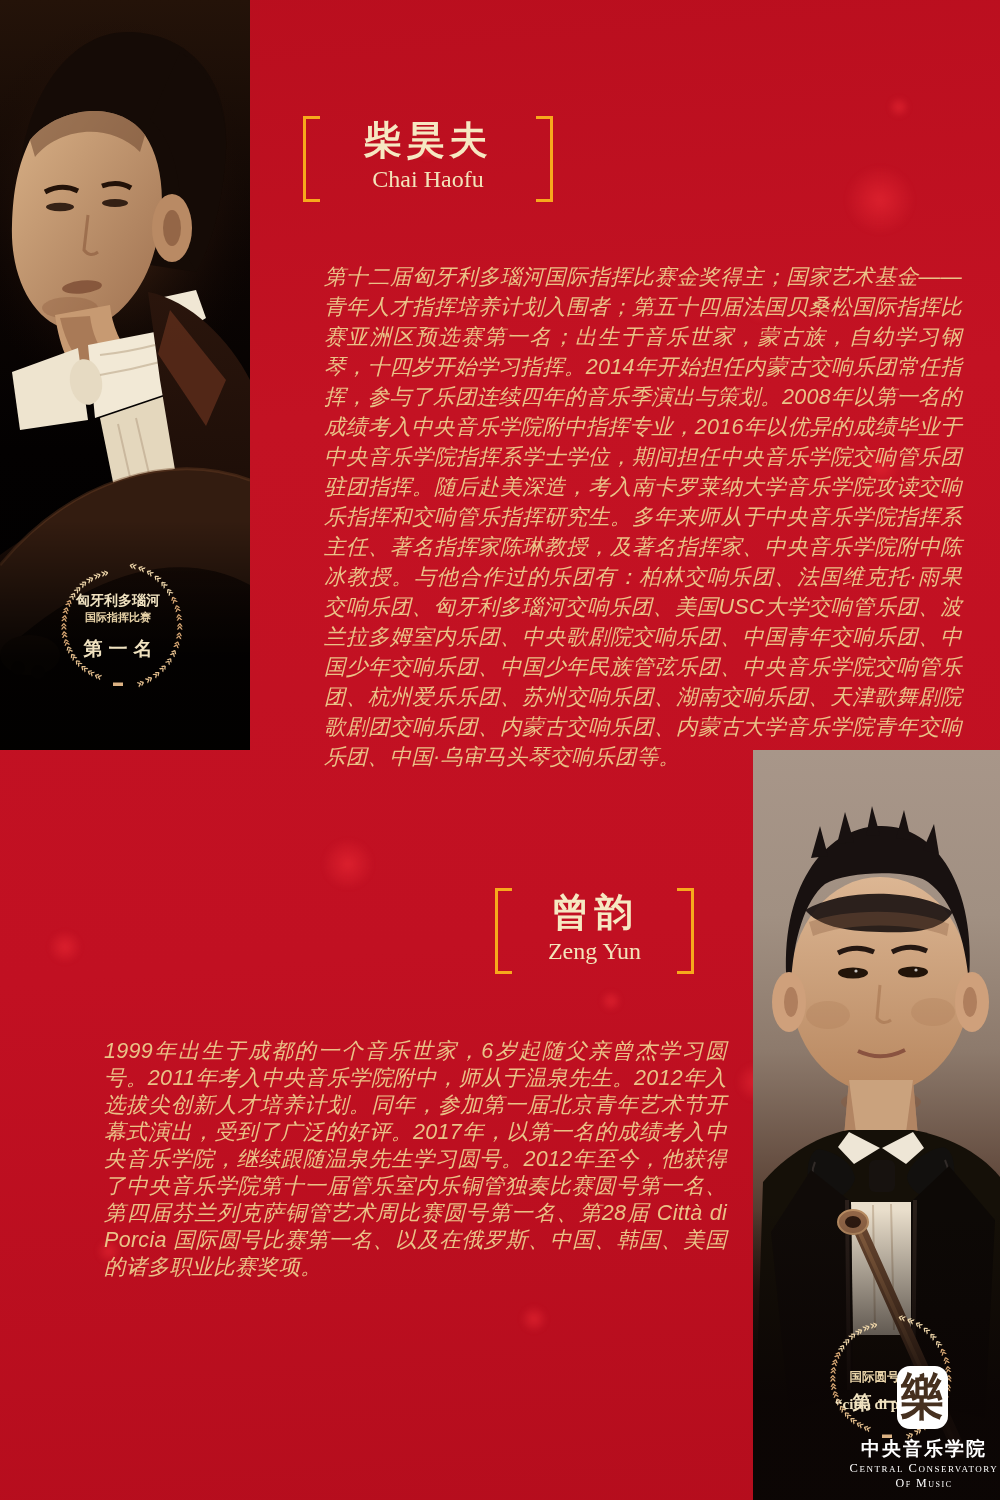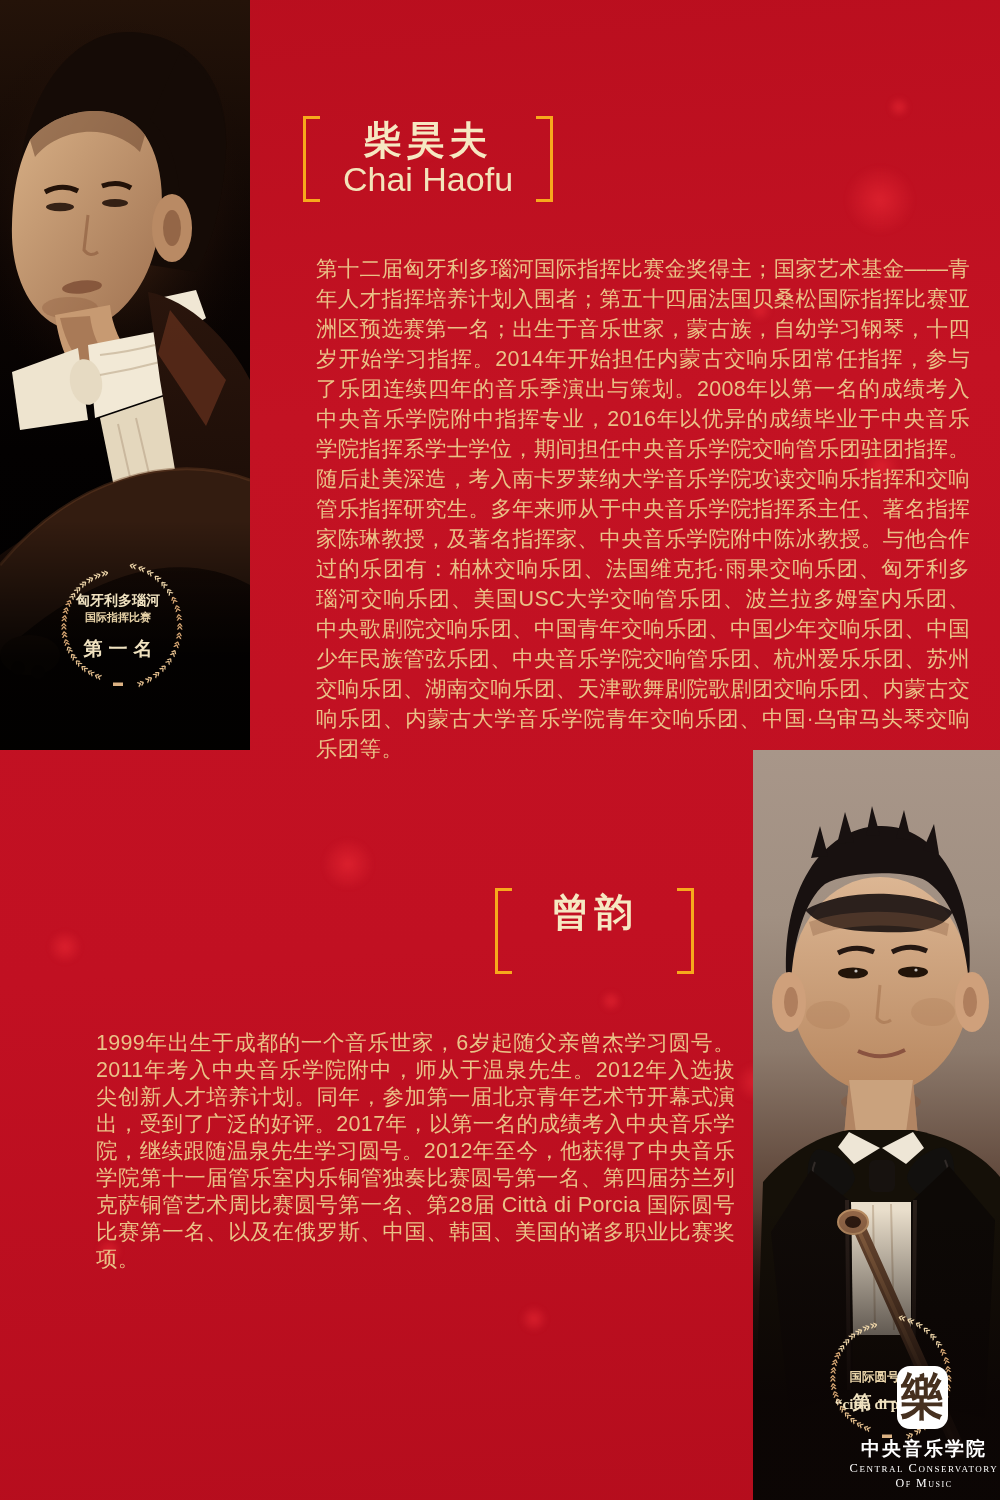--- a/index.html
+++ b/index.html
@@ -18,25 +18,25 @@
   .photo svg{display:block;}
   
   .title-block{position:absolute;text-align:center;color:#f6e8c2;}
   .title-chai{left:303px;top:116px;width:250px;height:86px;}
   .title-zeng{left:495px;top:888px;width:199px;height:86px;}
   .brk{position:absolute;top:0;bottom:0;width:14px;}
   .brk-l{left:0;border:3px solid #f7a91c;border-right:none;}
   .brk-r{right:0;border:3px solid #f7a91c;border-left:none;}
   .name-zh{font-family:"Liberation Serif",serif;font-weight:700;font-size:38px;
     line-height:44px;letter-spacing:5px;margin-top:2px;}
-  .name-en{font-family:Liberation Sans, sans-serif;font-size:34px;line-height:34px;color:#f3e4ba;}
+  .name-en{font-family:Liberation Serif, serif;font-size:24px;line-height:34px;color:#f3e4ba;}
   
   .bio{position:absolute;color:#eac287;font-size:21.5px;text-align:justify;
     text-justify:inter-ideograph;letter-spacing:.3px;}
-  .bio p{margin:8px;}
+  .bio p{margin:16px;font-style:italic;}
   .bio-chai{left:308px;top:246px;width:670px;line-height:30px;}
   .bio-zeng{left:88px;top:1022px;width:655px;line-height:27px;}
   
   .badge{position:absolute;width:150px;height:150px;}
   .badge-chai{left:43px;top:556px;}
   .badge-zeng{left:812px;top:1308px;z-index:4;}
   .wreath-svg{position:absolute;left:0;top:0;}
   .leaf{font:700 13px "DejaVu Sans",sans-serif;text-anchor:middle;}
   .l1{fill:#ecd4a8}.l2{fill:#d9a874}.l3{fill:#e2bd8c}
   .bt{position:absolute;left:0;right:0;text-align:center;
@@ -194,20 +194,21 @@
   </div>
 
   <div class="bio bio-chai">
     <p>第十二届匈牙利多瑙河国际指挥比赛金奖得主；国家艺术基金——青年人才指挥培养计划入围者；第五十四届法国贝桑松国际指挥比赛亚洲区预选赛第一名；出生于音乐世家，蒙古族，自幼学习钢琴，十四岁开始学习指挥。2014年开始担任内蒙古交响乐团常任指挥，参与了乐团连续四年的音乐季演出与策划。2008年以第一名的成绩考入中央音乐学院附中指挥专业，2016年以优异的成绩毕业于中央音乐学院指挥系学士学位，期间担任中央音乐学院交响管乐团驻团指挥。随后赴美深造，考入南卡罗莱纳大学音乐学院攻读交响乐指挥和交响管乐指挥研究生。多年来师从于中央音乐学院指挥系主任、著名指挥家陈琳教授，及著名指挥家、中央音乐学院附中陈冰教授。与他合作过的乐团有：柏林交响乐团、法国维克托·雨果交响乐团、匈牙利多瑙河交响乐团、美国USC大学交响管乐团、波兰拉多姆室内乐团、中央歌剧院交响乐团、中国青年交响乐团、中国少年交响乐团、中国少年民族管弦乐团、中央音乐学院交响管乐团、杭州爱乐乐团、苏州交响乐团、湖南交响乐团、天津歌舞剧院歌剧团交响乐团、内蒙古交响乐团、内蒙古大学音乐学院青年交响乐团、中国·乌审马头琴交响乐团等。</p>
   </div>
 
   <div class="title-block title-zeng">
     <div class="brk brk-l"></div>
     <div class="brk brk-r"></div>
     <div class="name-zh">曾韵</div>
+    <div class="name-en">Zeng Yun</div>
   </div>
 
   <div class="bio bio-zeng">
     <p>1999年出生于成都的一个音乐世家，6岁起随父亲曾杰学习圆号。2011年考入中央音乐学院附中，师从于温泉先生。2012年入选拔尖创新人才培养计划。同年，参加第一届北京青年艺术节开幕式演出，受到了广泛的好评。2017年，以第一名的成绩考入中央音乐学院，继续跟随温泉先生学习圆号。2012年至今，他获得了中央音乐学院第十一届管乐室内乐铜管独奏比赛圆号第一名、第四届芬兰列克萨铜管艺术周比赛圆号第一名、第28届 Città di Porcia 国际圆号比赛第一名、以及在俄罗斯、中国、韩国、美国的诸多职业比赛奖项。</p>
   </div>
 
   <div class="photo photo-zeng">
     <svg width="247" height="750" viewBox="0 0 247 750">
       <defs>
         <linearGradient id="pbg2" x1="0" y1="0" x2="0" y2="1">

